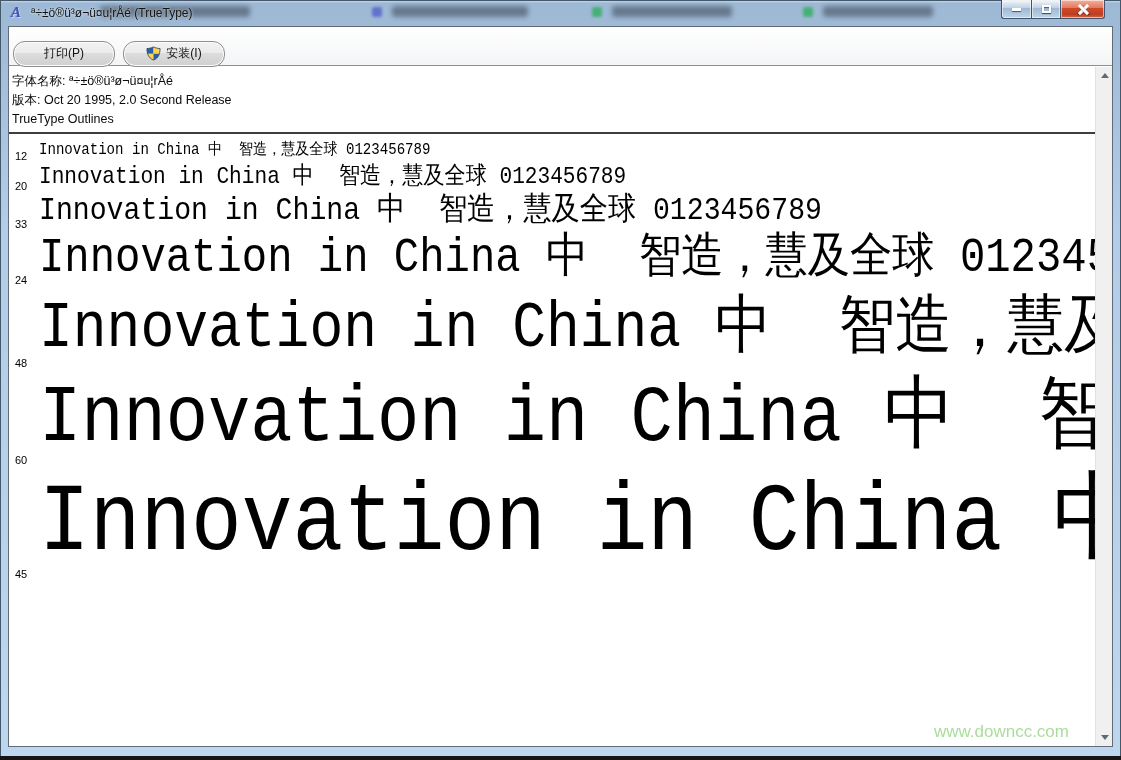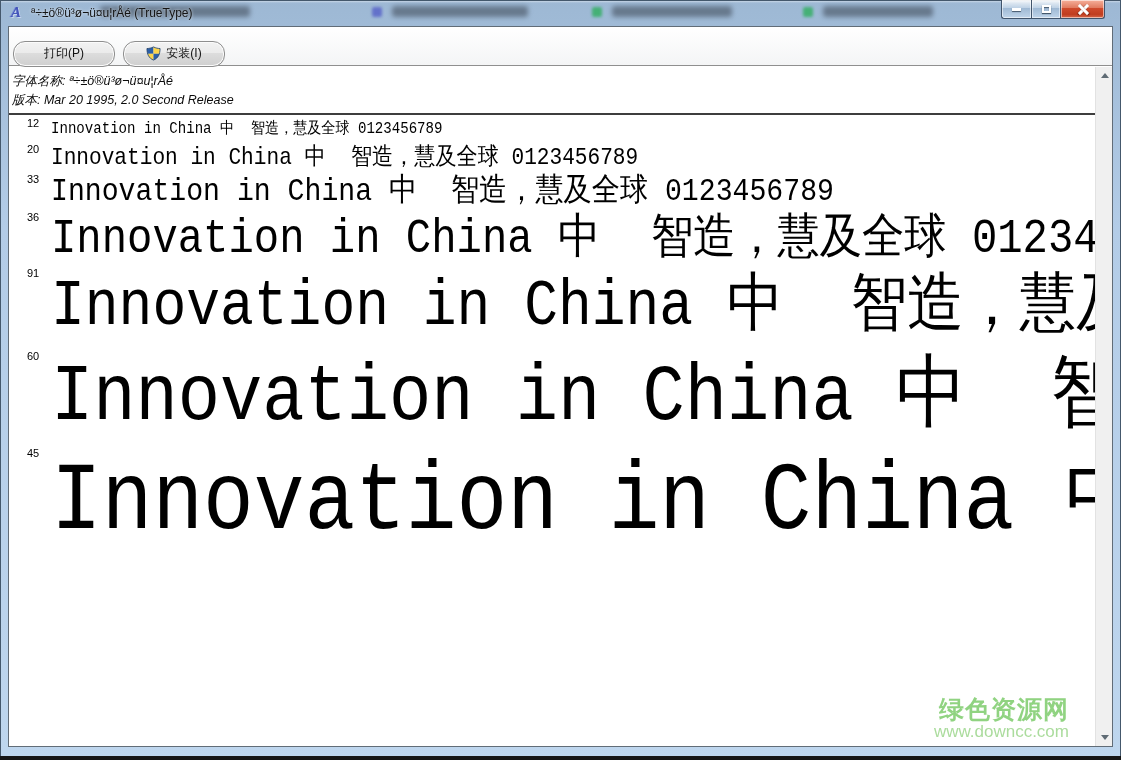--- a/index.html
+++ b/index.html
@@ -34,27 +34,27 @@
   .toolbar{position:absolute;top:0;left:0;right:0;height:39px;background:linear-gradient(#ffffff,#f4f5f6);
     border-bottom:1px solid #8f8f8f;display:flex;align-items:center;padding-left:4px;gap:8px;}
   .tool-btn{width:102px;height:26px;border:1px solid #8e8e8e;border-radius:12px;
     background:linear-gradient(180deg,#f2f2f2 0%,#ebebeb 45%,#dddddd 46%,#cfcfcf 100%);
     box-shadow:inset 0 0 0 1px #fbfbfb;display:flex;align-items:center;justify-content:center;gap:5px;
     font-size:12px;color:#111;margin-top:15px;}
   .shield{width:15px;height:15px;display:block;}
   
   .content{position:absolute;top:40px;left:0;right:0;bottom:0;overflow:hidden;background:#fff;color:#000;}
   .scrollpane{position:absolute;top:0;left:0;right:17px;bottom:0;overflow:hidden;}
-  .info{padding:5px 0 3px 3px;font-size:12.5px;line-height:19px;color:#0a0a0a;font-style:italic;}
+  .info{padding:5px 0 3px 3px;font-size:12.5px;line-height:19px;color:#0a0a0a;}
   .rule{border:none;border-top:1px solid #3d3d3d;margin:0;}
   .previewfont{font-family:"Liberation Mono","DejaVu Sans Mono",monospace;white-space:pre;}
   .alpha{padding:5px 0 4px 2px;}
   .alpha div{font-size:20px;line-height:25px;transform:scaleX(.88);transform-origin:0 50%;}
   .rows{padding-top:2px;}
-  .prow{display:flex;align-items:flex-start;overflow:hidden;margin-left:12px;}
+  .prow{display:flex;align-items:flex-end;overflow:hidden;}
   .sz{flex:0 0 30px;padding-left:6px;font-size:11px;color:#000;font-family:"Liberation Sans",sans-serif;}
   .sample{transform:scaleX(.88);transform-origin:0 100%;}
   .r12{height:26px}.r12 .sample{font-size:16px;line-height:24px;}
   .r18{height:30px}.r18 .sample{font-size:24px;line-height:30px;}
   .r24{height:38px}.r24 .sample{font-size:32px;line-height:38px;}
   .r36{height:56px}.r36 .sample{font-size:48px;line-height:56px;}
   .r48{height:83px}.r48 .sample{font-size:64px;line-height:80px;}
   .r60{height:97px}.r60 .sample{font-size:80px;line-height:95px;}
   .r72{height:114px}.r72 .sample{font-size:96px;line-height:112px;}
   
@@ -122,21 +122,22 @@
         </svg>
         <span>安装(I)</span>
       </button>
     </div>
 
     <div class="content">
       <div class="scrollpane">
 
         <div class="info">
           <div>字体名称: ª÷±ö®ü³ø¬ü¤u¦rÅé</div>
-          <div>版本: Mar 20 1995, 2.0 Second Release</div>
+          <div>版本: Oct 20 1995, 2.0 Second Release</div>
+          <div>TrueType Outlines</div>
         </div>
 
         <hr class="rule">
 
 
         <hr class="rule">
 
         <div class="rows">
           <div class="prow r12">
             <span class="sz">12</span>
@@ -144,39 +145,38 @@
           </div>
           <div class="prow r18">
             <span class="sz">20</span>
             <span class="sample previewfont">Innovation in China 中  智造，慧及全球 0123456789</span>
           </div>
           <div class="prow r24">
             <span class="sz">33</span>
             <span class="sample previewfont">Innovation in China 中  智造，慧及全球 0123456789</span>
           </div>
           <div class="prow r36">
-            <span class="sz">36</span>
+            <span class="sz">24</span>
             <span class="sample previewfont">Innovation in China 中  智造，慧及全球 0123456789</span>
           </div>
           <div class="prow r48">
-            <span class="sz">91</span>
+            <span class="sz">48</span>
             <span class="sample previewfont">Innovation in China 中  智造，慧及全球 0123456789</span>
           </div>
           <div class="prow r60">
             <span class="sz">60</span>
             <span class="sample previewfont">Innovation in China 中  智造，慧及全球 0123456789</span>
           </div>
           <div class="prow r72">
             <span class="sz">45</span>
             <span class="sample previewfont">Innovation in China 中  智造，慧及全球 0123456789</span>
           </div>
         </div>
 
         <div class="watermark">
-          <div class="wm-site">绿色资源网</div>
           <div class="wm-url">www.downcc.com</div>
         </div>
       </div>
 
       <div class="scrollbar">
         <div class="sb-btn sb-up">
           <span class="tri-up"></span>
         </div>
         <div class="sb-btn sb-down">
           <span class="tri-down"></span>

